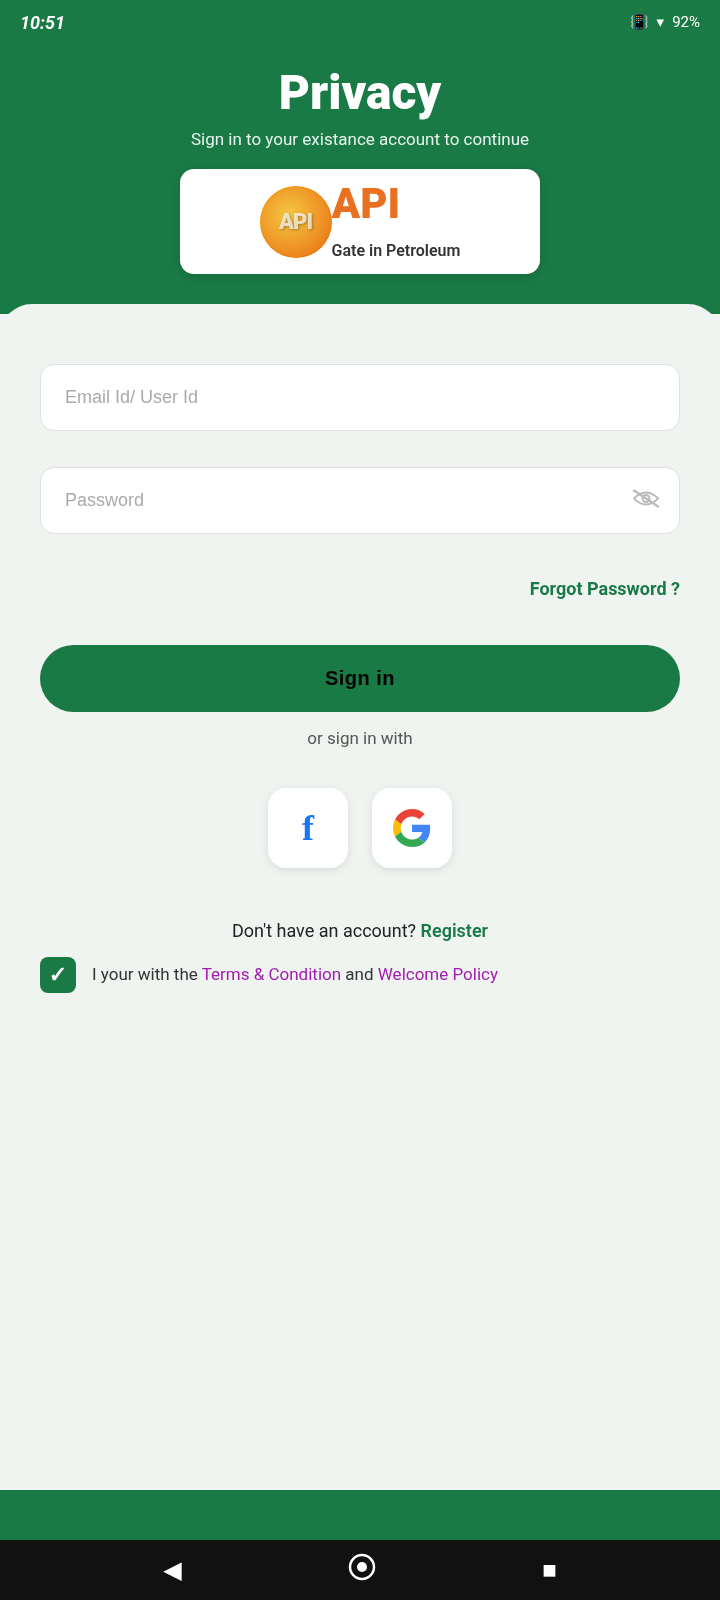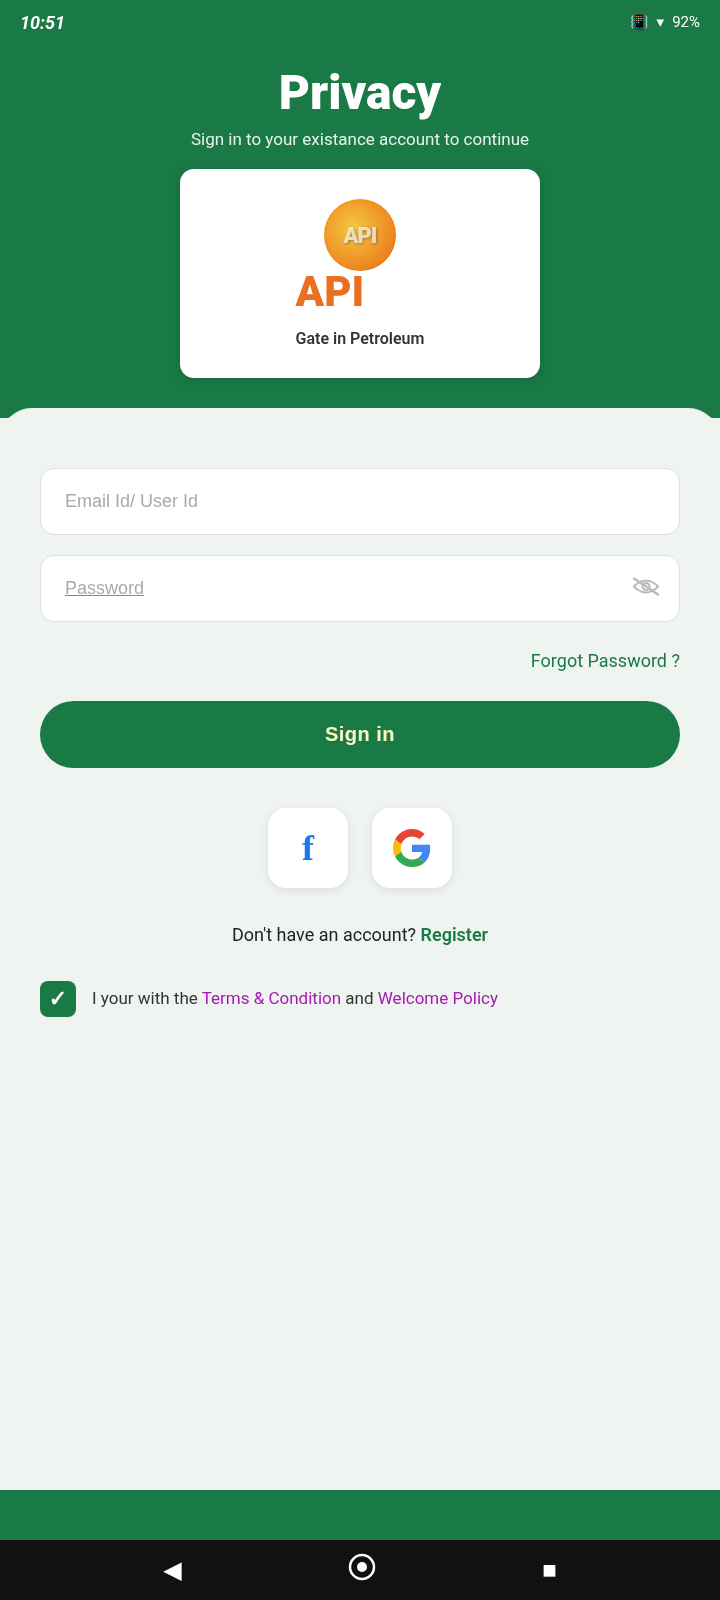--- a/index.html
+++ b/index.html
@@ -53,25 +53,24 @@
       color: rgba(255,255,255,0.9);
       margin-bottom: 20px;
     }
 
     
     .logo-card {
       background: white;
       border-radius: 14px;
       display: inline-flex;
       align-items: center;
-      padding: 30px 30px;
+      padding: 14px 30px;
       box-shadow: 0 2px 12px rgba(0,0,0,0.15);
       min-width: 360px;
       justify-content: center;
-      flex-direction: column;
     }
     .logo-circle {
       width: 72px;
       height: 72px;
       border-radius: 50%;
       background: linear-gradient(135deg, #f5a200, #e8690a);
       display: flex;
       align-items: center;
       justify-content: center;
       overflow: hidden;
@@ -114,21 +113,21 @@
 
     
     .content-section {
       background: #f0f4f0;
       border-radius: 32px 32px 0 0;
       flex: 1;
       padding: 60px 40px 40px;
       margin-top: -10px;
       display: flex;
       flex-direction: column;
-      gap: 0;
+      gap: 16px;
     }
 
     
     .form-group {
       margin-bottom: 20px;
     }
     .input-field {
       width: 100%;
       padding: 22px 24px;
       border: 1.5px solid #e0e0e0;
@@ -141,58 +140,56 @@
     }
     .input-field::placeholder {
       color: #aaa;
     }
     .password-wrapper {
       position: relative;
       width: 100%;
     }
     .password-wrapper input {
       padding-right: 60px;
-      text-decoration: underline;
     }
     .eye-icon {
       position: absolute;
       right: 20px;
       top: 50%;
       transform: translateY(-50%);
       cursor: pointer;
       color: #aaa;
       font-size: 22px;
     }
 
     .forgot-password-row {
       display: flex;
       justify-content: flex-end;
       margin-top: 8px;
       margin-bottom: 30px;
     }
     .forgot-password-link {
       color: #1a7a45;
       font-size: 18px;
-      font-weight: 400;
+      font-weight: 700;
       text-decoration: none;
       cursor: pointer;
     }
 
     
     .signin-button {
       width: 100%;
       padding: 22px;
       background: #1a7a45;
-      color: #fef9c3;
+      color: #000000;
       border: none;
       border-radius: 50px;
       font-size: 20px;
       font-weight: 600;
       cursor: pointer;
-      margin-bottom: 40px;
       letter-spacing: 0.5px;
     }
 
     
     .or-divider {
       text-align: center;
       color: #555;
       font-size: 17px;
       margin-bottom: 24px;
     }
@@ -226,21 +223,20 @@
     .google-g {
       width: 38px;
       height: 38px;
     }
 
     
     .register-row {
       text-align: center;
       font-size: 18px;
       color: #222;
-      margin-bottom: 36px;
     }
     .register-link {
       color: #1a7a45;
       font-weight: 600;
       cursor: pointer;
       text-decoration: none;
     }
 
     
     .terms-row {
@@ -348,20 +344,21 @@
       </span>
     </div>
   </div>
 
   <div class="forgot-password-row">
     <a class="forgot-password-link">Forgot Password ?</a>
   </div>
 
   <button class="signin-button">Sign in</button>
 
+  <div class="or-divider">or sign in with</div>
 
   <div class="social-buttons">
     <button class="social-btn">
       <span class="facebook-icon">f</span>
     </button>
     <button class="social-btn">
       <svg class="google-g" viewBox="0 0 48 48">
         <path fill="#EA4335" d="M24 9.5c3.54 0 6.71 1.22 9.21 3.6l6.85-6.85C35.9 2.38 30.47 0 24 0 14.62 0 6.51 5.38 2.56 13.22l7.98 6.19C12.43 13.72 17.74 9.5 24 9.5z"></path>
         <path fill="#4285F4" d="M46.98 24.55c0-1.57-.15-3.09-.38-4.55H24v9.02h12.94c-.58 2.96-2.26 5.48-4.78 7.18l7.73 6c4.51-4.18 7.09-10.36 7.09-17.65z"></path>
         <path fill="#FBBC05" d="M10.53 28.59c-.48-1.45-.76-2.99-.76-4.59s.27-3.14.76-4.59l-7.98-6.19C.92 16.46 0 20.12 0 24c0 3.88.92 7.54 2.56 10.78l7.97-6.19z"></path>

